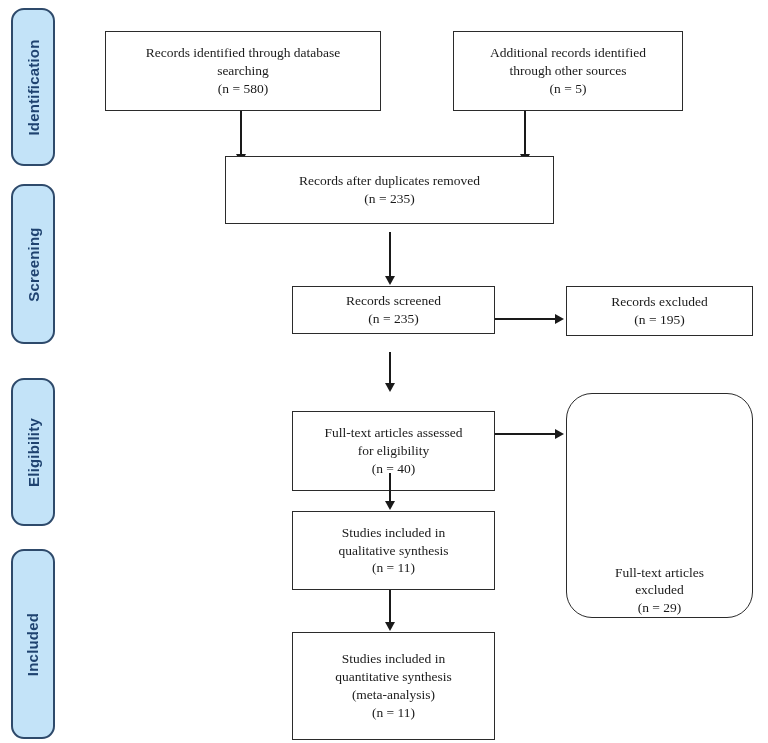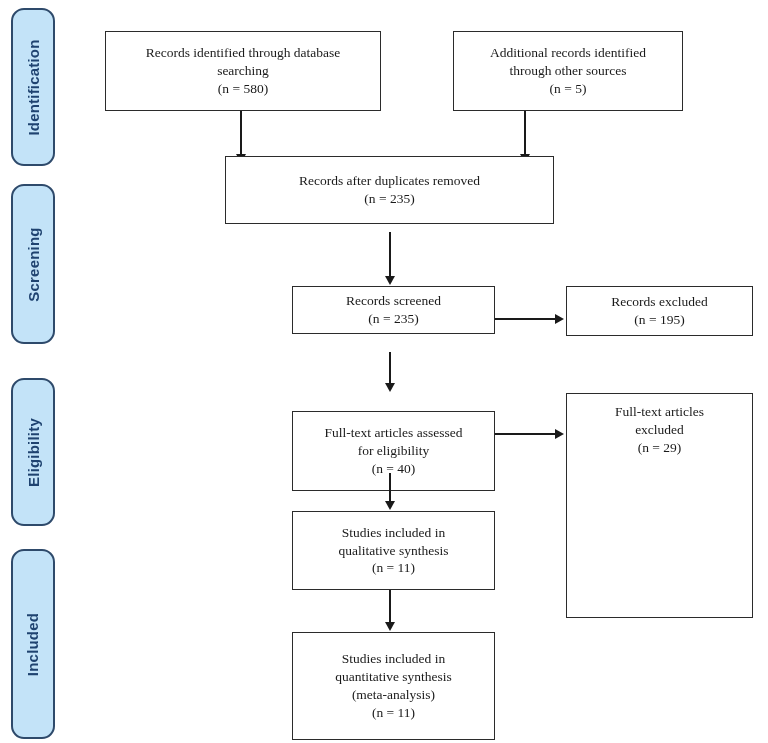--- a/index.html
+++ b/index.html
@@ -43,21 +43,21 @@
   .flow-box {
     position: absolute;
     box-sizing: border-box;
     background: #ffffff;
     border: 1.6px solid #2b2b2b;
     display: flex;
     justify-content: center;
     text-align: center;
   }
   .flow-box.align-middle { align-items: center; }
-  .flow-box.align-top    { align-items: flex-start; }
+  .flow-box.align-top    { align-items: flex-end; border-radius: 26px; }
   .flow-box .box-text {
     font-family: "Liberation Serif", "DejaVu Serif", serif;
     font-size: 13.5px;
     line-height: 1.32;
     color: #1a1a1a;
     padding: 0 6px;
     white-space: pre-line;
   }
   .flow-box.align-top .box-text { padding-top: 9px; }
   

